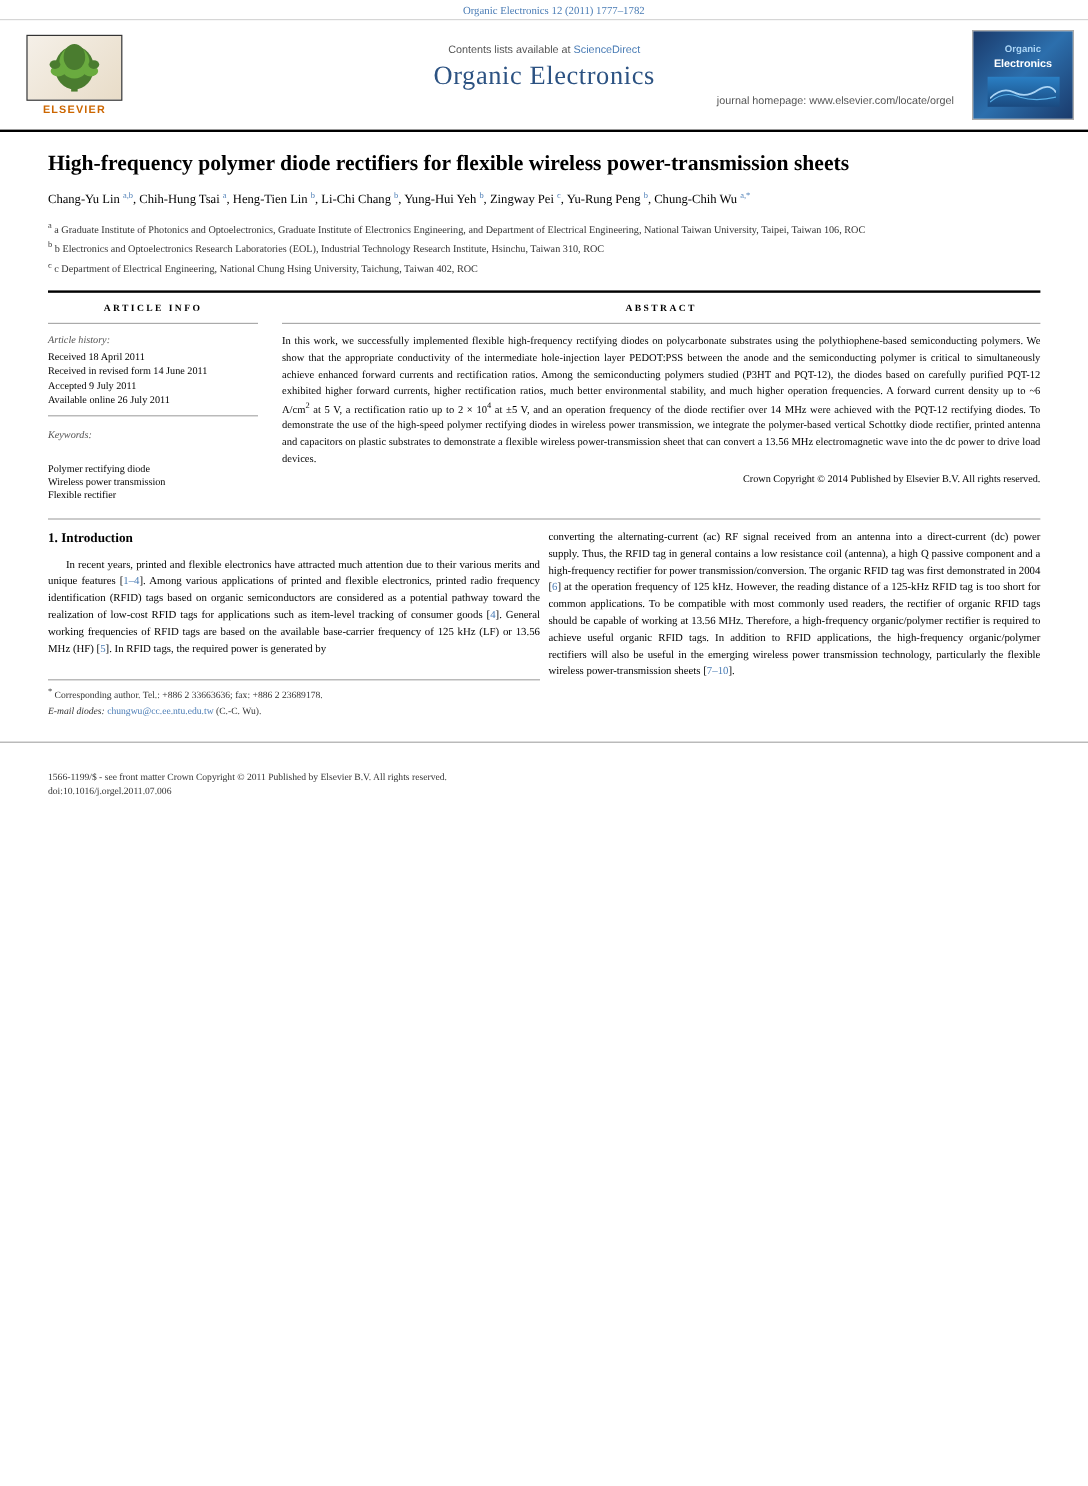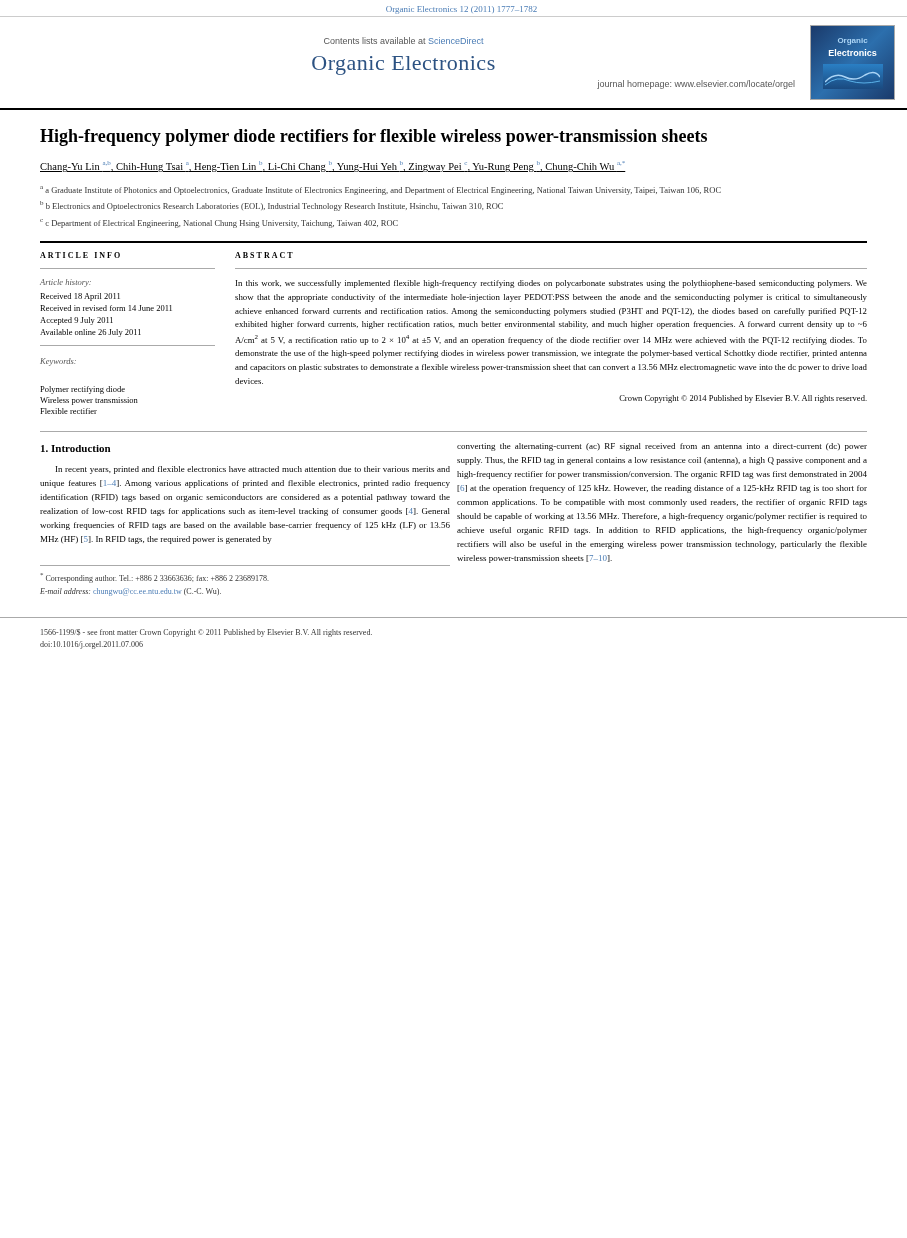--- a/index.html
+++ b/index.html
@@ -141,21 +141,20 @@
       line-height: 1.3;
       color: #000;
     }
 
     
     .authors {
       font-size: 10.5px;
       margin-bottom: 6px;
       line-height: 1.6;
       color: #000;
-      text-decoration: underline;
     }
 
     .author-sup {
       font-size: 7px;
       vertical-align: super;
       color: #4a7cb5;
     }
 
     
     .affiliations {
@@ -198,20 +197,21 @@
       flex: 1;
     }
 
     .section-heading-small {
       font-size: 8px;
       font-weight: bold;
       letter-spacing: 2px;
       text-transform: uppercase;
       margin-bottom: 6px;
       color: #000;
+      text-align: center;
     }
 
     .article-info-label {
       font-size: 8.5px;
       font-style: italic;
       color: #555;
       margin-bottom: 4px;
     }
 
     .article-info-date {
@@ -305,21 +305,21 @@
     .footnote-text {
       font-size: 8px;
       color: #333;
       line-height: 1.4;
       margin-bottom: 2px;
     }
 
     
     .bottom-bar {
       border-top: 1px solid #aaa;
-      padding: 9px 40px;
+      padding: 23px 40px;
       margin-top: 8px;
     }
 
     .bottom-bar-text {
       font-size: 8px;
       color: #333;
       line-height: 1.5;
     }
 
     sup {
@@ -330,20 +330,40 @@
 <body>
 
 <div class="page-container">
 
   <div class="top-bar">
     <span>Organic Electronics 12 (2011) 1777–1782</span>
   </div>
 
   <div class="journal-header">
 
+    <div class="journal-header-left">
+      <div class="elsevier-logo">
+        <div class="elsevier-logo-box">
+          <svg class="elsevier-tree-svg" viewBox="0 0 60 50">
+
+            <rect x="27" y="35" width="6" height="12" fill="#4a7c2f"></rect>
+
+            <ellipse cx="30" cy="25" rx="18" ry="20" fill="#4a7c2f"></ellipse>
+            <ellipse cx="30" cy="20" rx="14" ry="15" fill="#6aab3f"></ellipse>
+            <ellipse cx="30" cy="15" rx="10" ry="12" fill="#4a7c2f"></ellipse>
+
+            <ellipse cx="15" cy="28" rx="7" ry="5" fill="#6aab3f"></ellipse>
+            <ellipse cx="45" cy="28" rx="7" ry="5" fill="#6aab3f"></ellipse>
+            <ellipse cx="12" cy="22" rx="5" ry="4" fill="#4a7c2f"></ellipse>
+            <ellipse cx="48" cy="22" rx="5" ry="4" fill="#4a7c2f"></ellipse>
+          </svg>
+        </div>
+        <div class="elsevier-label">ELSEVIER</div>
+      </div>
+    </div>
 
     <div class="journal-header-center">
       <div class="sciencedirect-line">
         Contents lists available at <span style="color:#4a7cb5;">ScienceDirect</span>
       </div>
       <div class="journal-title-main">Organic Electronics</div>
       <div class="journal-homepage">journal homepage: www.elsevier.com/locate/orgel</div>
     </div>
 
     <div class="journal-header-right">
@@ -418,21 +438,21 @@
         <div class="section-title">1. Introduction</div>
         <div class="body-paragraph">
           <span class="indent"></span>In recent years, printed and flexible electronics have attracted much attention due to their various merits and unique features [<span class="ref-link">1–4</span>]. Among various applications of printed and flexible electronics, printed radio frequency identification (RFID) tags based on organic semiconductors are considered as a potential pathway toward the realization of low-cost RFID tags for applications such as item-level tracking of consumer goods [<span class="ref-link">4</span>]. General working frequencies of RFID tags are based on the available base-carrier frequency of 125 kHz (LF) or 13.56 MHz (HF) [<span class="ref-link">5</span>]. In RFID tags, the required power is generated by
         </div>
 
         <div class="footnote-area">
           <div class="footnote-text">
             <sup>*</sup> Corresponding author. Tel.: +886 2 33663636; fax: +886 2 23689178.
           </div>
           <div class="footnote-text">
-            <span style="font-style:italic;">E-mail address:</span> <span style="color:#4a7cb5;">chungwu@cc.ee.ntu.edu.tw</span> (C.-C. Wu).
+            <span style="font-style:italic;">E-mail diodes:</span> <span style="color:#4a7cb5;">chungwu@cc.ee.ntu.edu.tw</span> (C.-C. Wu).
           </div>
         </div>
       </div>
 
       <div class="body-col">
         <div class="body-paragraph">
           converting the alternating-current (ac) RF signal received from an antenna into a direct-current (dc) power supply. Thus, the RFID tag in general contains a low resistance coil (antenna), a high Q passive component and a high-frequency rectifier for power transmission/conversion. The organic RFID tag was first demonstrated in 2004 [<span class="ref-link">6</span>] at the operation frequency of 125 kHz. However, the reading distance of a 125-kHz RFID tag is too short for common applications. To be compatible with most commonly used readers, the rectifier of organic RFID tags should be capable of working at 13.56 MHz. Therefore, a high-frequency organic/polymer rectifier is required to achieve useful organic RFID tags. In addition to RFID applications, the high-frequency organic/polymer rectifiers will also be useful in the emerging wireless power transmission technology, particularly the flexible wireless power-transmission sheets [<span class="ref-link">7–10</span>].
         </div>
       </div>
 

